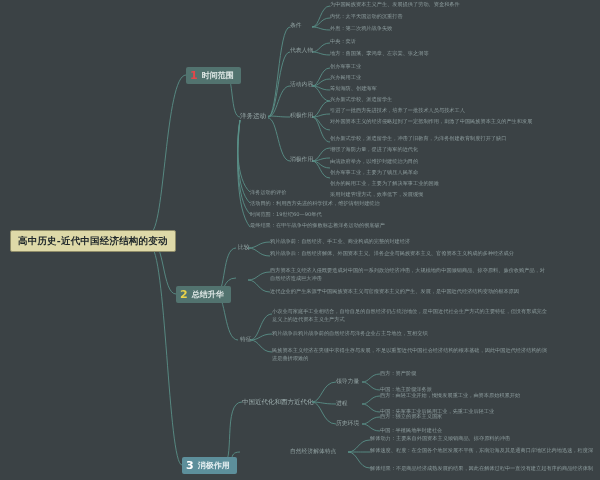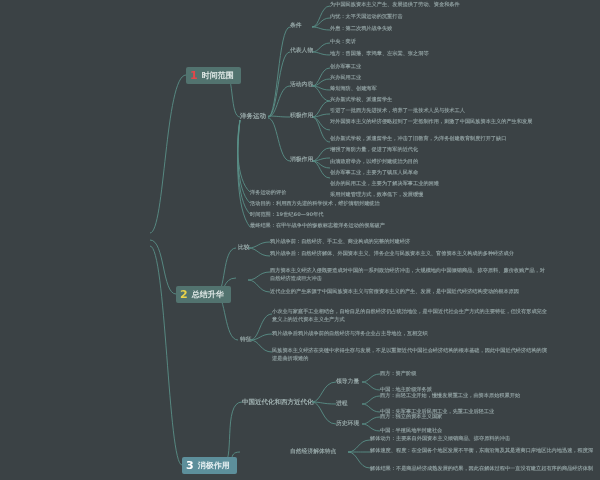--- a/index.html
+++ b/index.html
@@ -25,21 +25,20 @@
     left: 0; top: 0;
     width: 600px;
     height: 480px;
     pointer-events: none;
   }
   .node {
     position: absolute;
     white-space: pre;
     line-height: 1.25;
     color: #b9c3c4;
-    font-weight: bold;
   }
   
   .root {
     background: #ded9a8;
     color: #20282b;
     border: 1px solid #8e8b68;
     border-radius: 2px;
     font-size: 9.5px;
     font-weight: bold;
     padding: 4px 7px;
@@ -163,20 +162,21 @@
       <path d="M362,404 C370,404 370,412 380,412"></path>
       <path d="M362,424 C370,424 370,417 380,417"></path>
       <path d="M362,424 C370,424 370,431 380,431"></path>
 
       <path d="M348,452 C358,452 358,440 370,440"></path>
       <path d="M348,452 C358,452 358,452 370,452"></path>
       <path d="M348,452 C358,452 358,468 370,468"></path>
     </g>
   </svg>
 
+  <div class="node root" style="left:10px; top:230px;">高中历史-近代中国经济结构的变动</div>
 
   <div class="node branch b1" style="left:186px; top:67px;">
     <span class="num">1</span>
     <span>时间范围</span>
   </div>
 
   <div class="node branch b2" style="left:176px; top:286px;">
     <span class="num">2</span>
     <span>总结升华</span>
   </div>

